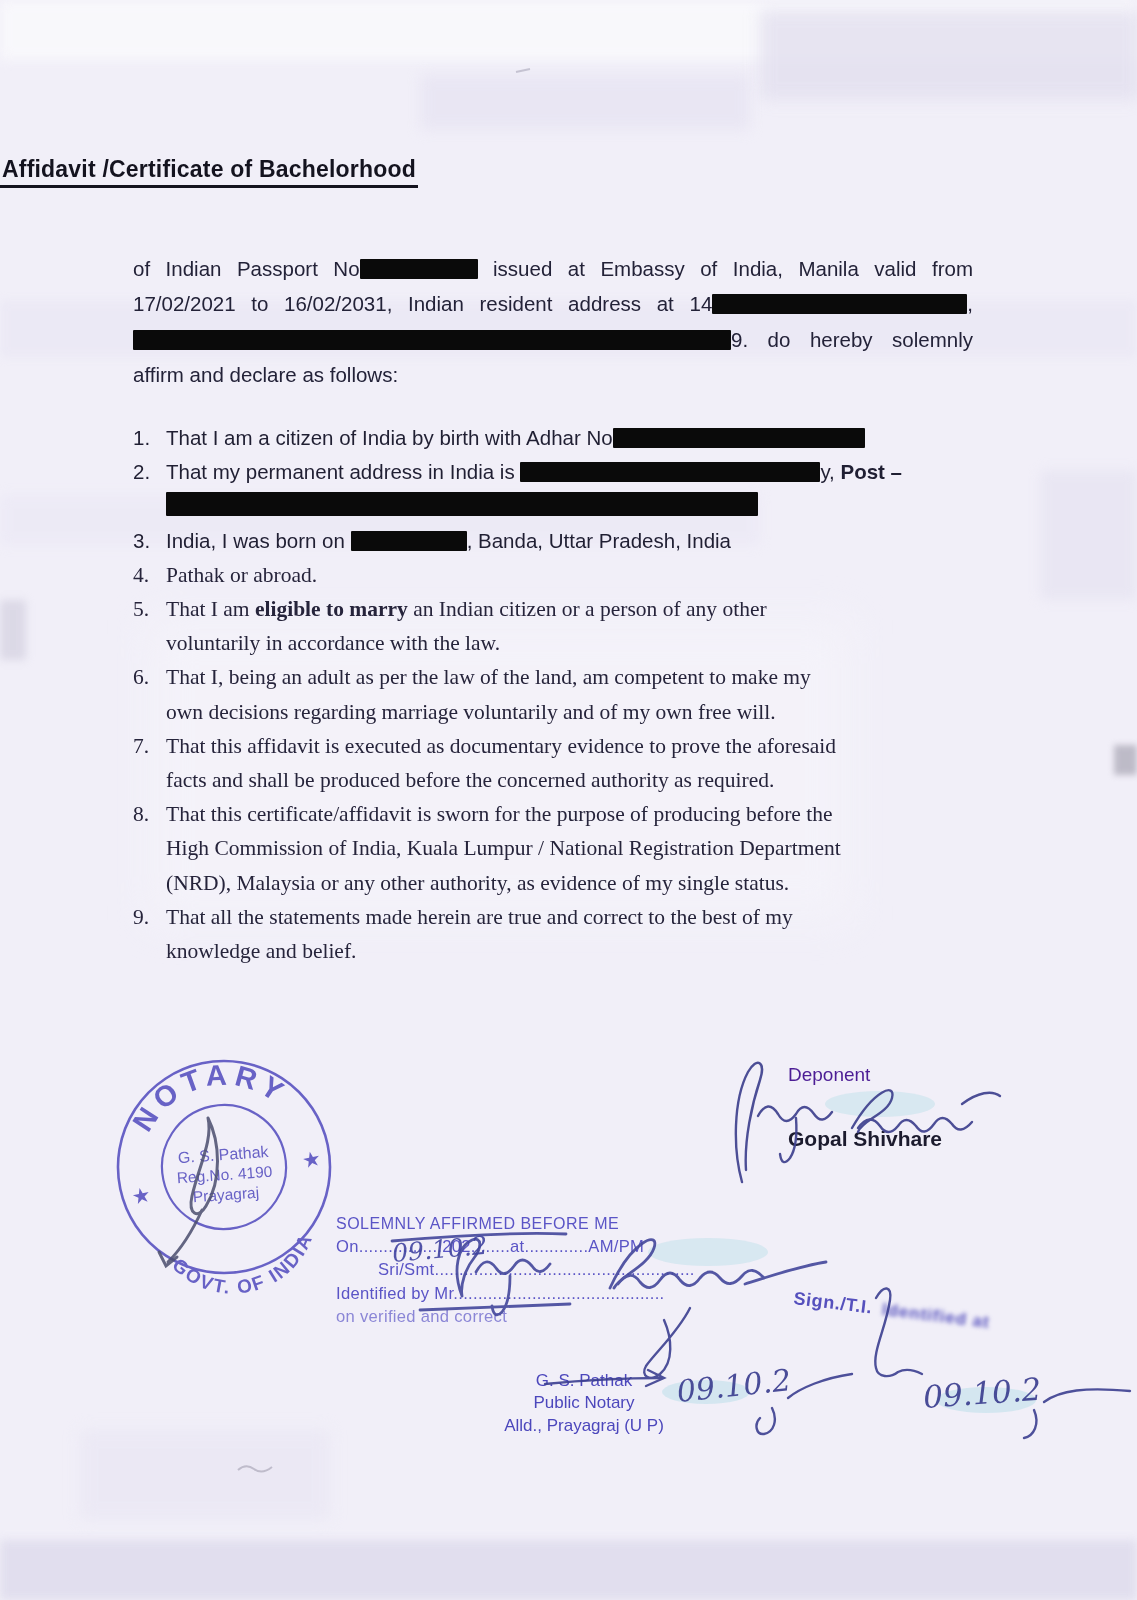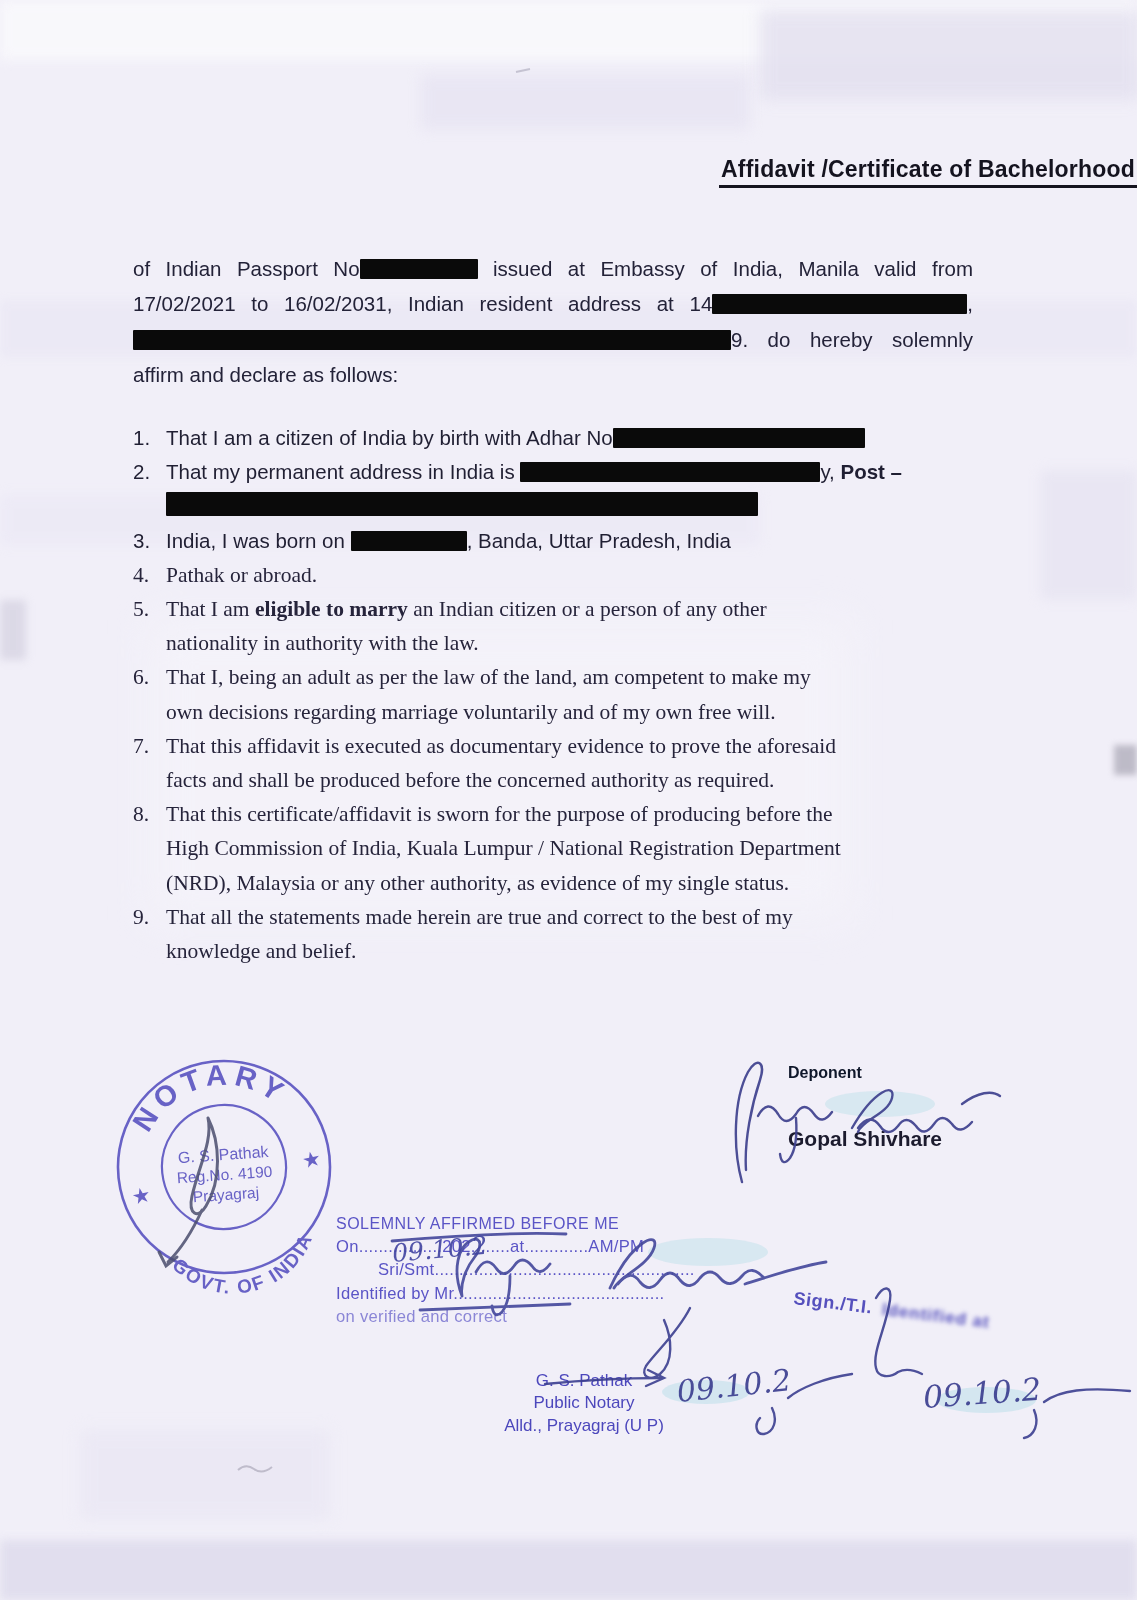--- a/index.html
+++ b/index.html
@@ -1,37 +1,37 @@
 <!DOCTYPE html>
 <html><head>
 <meta charset="utf-8">
 <style>
   html,body{margin:0;padding:0;background:#cfccdd}
   .page{position:relative;width:1137px;height:1600px;margin:0 auto;background:#f1eff8;
         overflow:hidden;font-family:"Liberation Sans",sans-serif;color:#201f33}
   .patch{position:absolute;pointer-events:none}
 
-  .title-wrap{position:absolute;top:156px;left:0;width:100%;text-align:right}
+  .title-wrap{position:absolute;top:156px;left:0;width:100%;text-align:left}
   .title{display:inline-block;font-size:23px;font-weight:bold;color:#14131f;
          border-bottom:3px solid #14131f;padding:0 2px 2px;letter-spacing:.2px}
 
   #intro{position:absolute;left:133px;top:251px;width:840px;font-size:20.5px;
          line-height:35.4px;color:#232238}
   .iline.just{text-align:justify;text-align-last:justify}
   .redact{display:inline-block;background:#0a0a0a;height:20px;vertical-align:-3px;border-radius:1px}
   .b{font-weight:bold}
 
   #list{position:absolute;left:133px;top:421px;width:862px}
   .item{display:flex}
   .item .num{width:33px;flex:none}
   .item .ln,.item .num{line-height:34.2px;font-size:20.5px;white-space:nowrap}
   .item .body{flex:1}
   .item.serif .ln,.item.serif .num{font-family:"Liberation Serif",serif;font-size:21.5px;color:#26243b}
 
-  .dep-label{position:absolute;left:788px;top:1064px;font-weight:bold;font-size:16px;color:#0f172a}
+  .dep-label{position:absolute;left:788px;top:1064px;font-weight:normal;font-size:19px;color:#4c1d95}
   .dep-name{position:absolute;left:788px;top:1127px;font-weight:bold;font-size:21px;color:#1c1b2e}
 
   .stamp{position:absolute;left:98px;top:1038px}
 
   .solemnly{position:absolute;left:336px;top:1212px;font-size:16.6px;line-height:23.2px;
             color:#5a54c6;letter-spacing:.3px;filter:blur(.2px);white-space:nowrap}
   .solemnly .s0{font-size:16px;letter-spacing:.5px}
   .solemnly .s2{padding-left:42px}
   .solemnly .s4{opacity:.82}
   .solemnly .s5{opacity:.68}
@@ -98,21 +98,21 @@
       <div class="item serif">
         <div class="num">4.</div>
         <div class="body">
           <div class="ln"><span>Pathak or abroad.</span></div>
         </div>
       </div>
       <div class="item serif">
         <div class="num">5.</div>
         <div class="body">
           <div class="ln"><span>That I am </span><span class="b">eligible to marry</span><span> an Indian citizen or a person of any other</span></div>
-          <div class="ln"><span>nationality in authority with the law.</span></div>
+          <div class="ln"><span>voluntarily in accordance with the law.</span></div>
         </div>
       </div>
       <div class="item serif">
         <div class="num">6.</div>
         <div class="body">
           <div class="ln"><span>That I, being an adult as per the law of the land, am competent to make my</span></div>
           <div class="ln"><span>own decisions regarding marriage voluntarily and of my own free will.</span></div>
         </div>
       </div>
       <div class="item serif">

